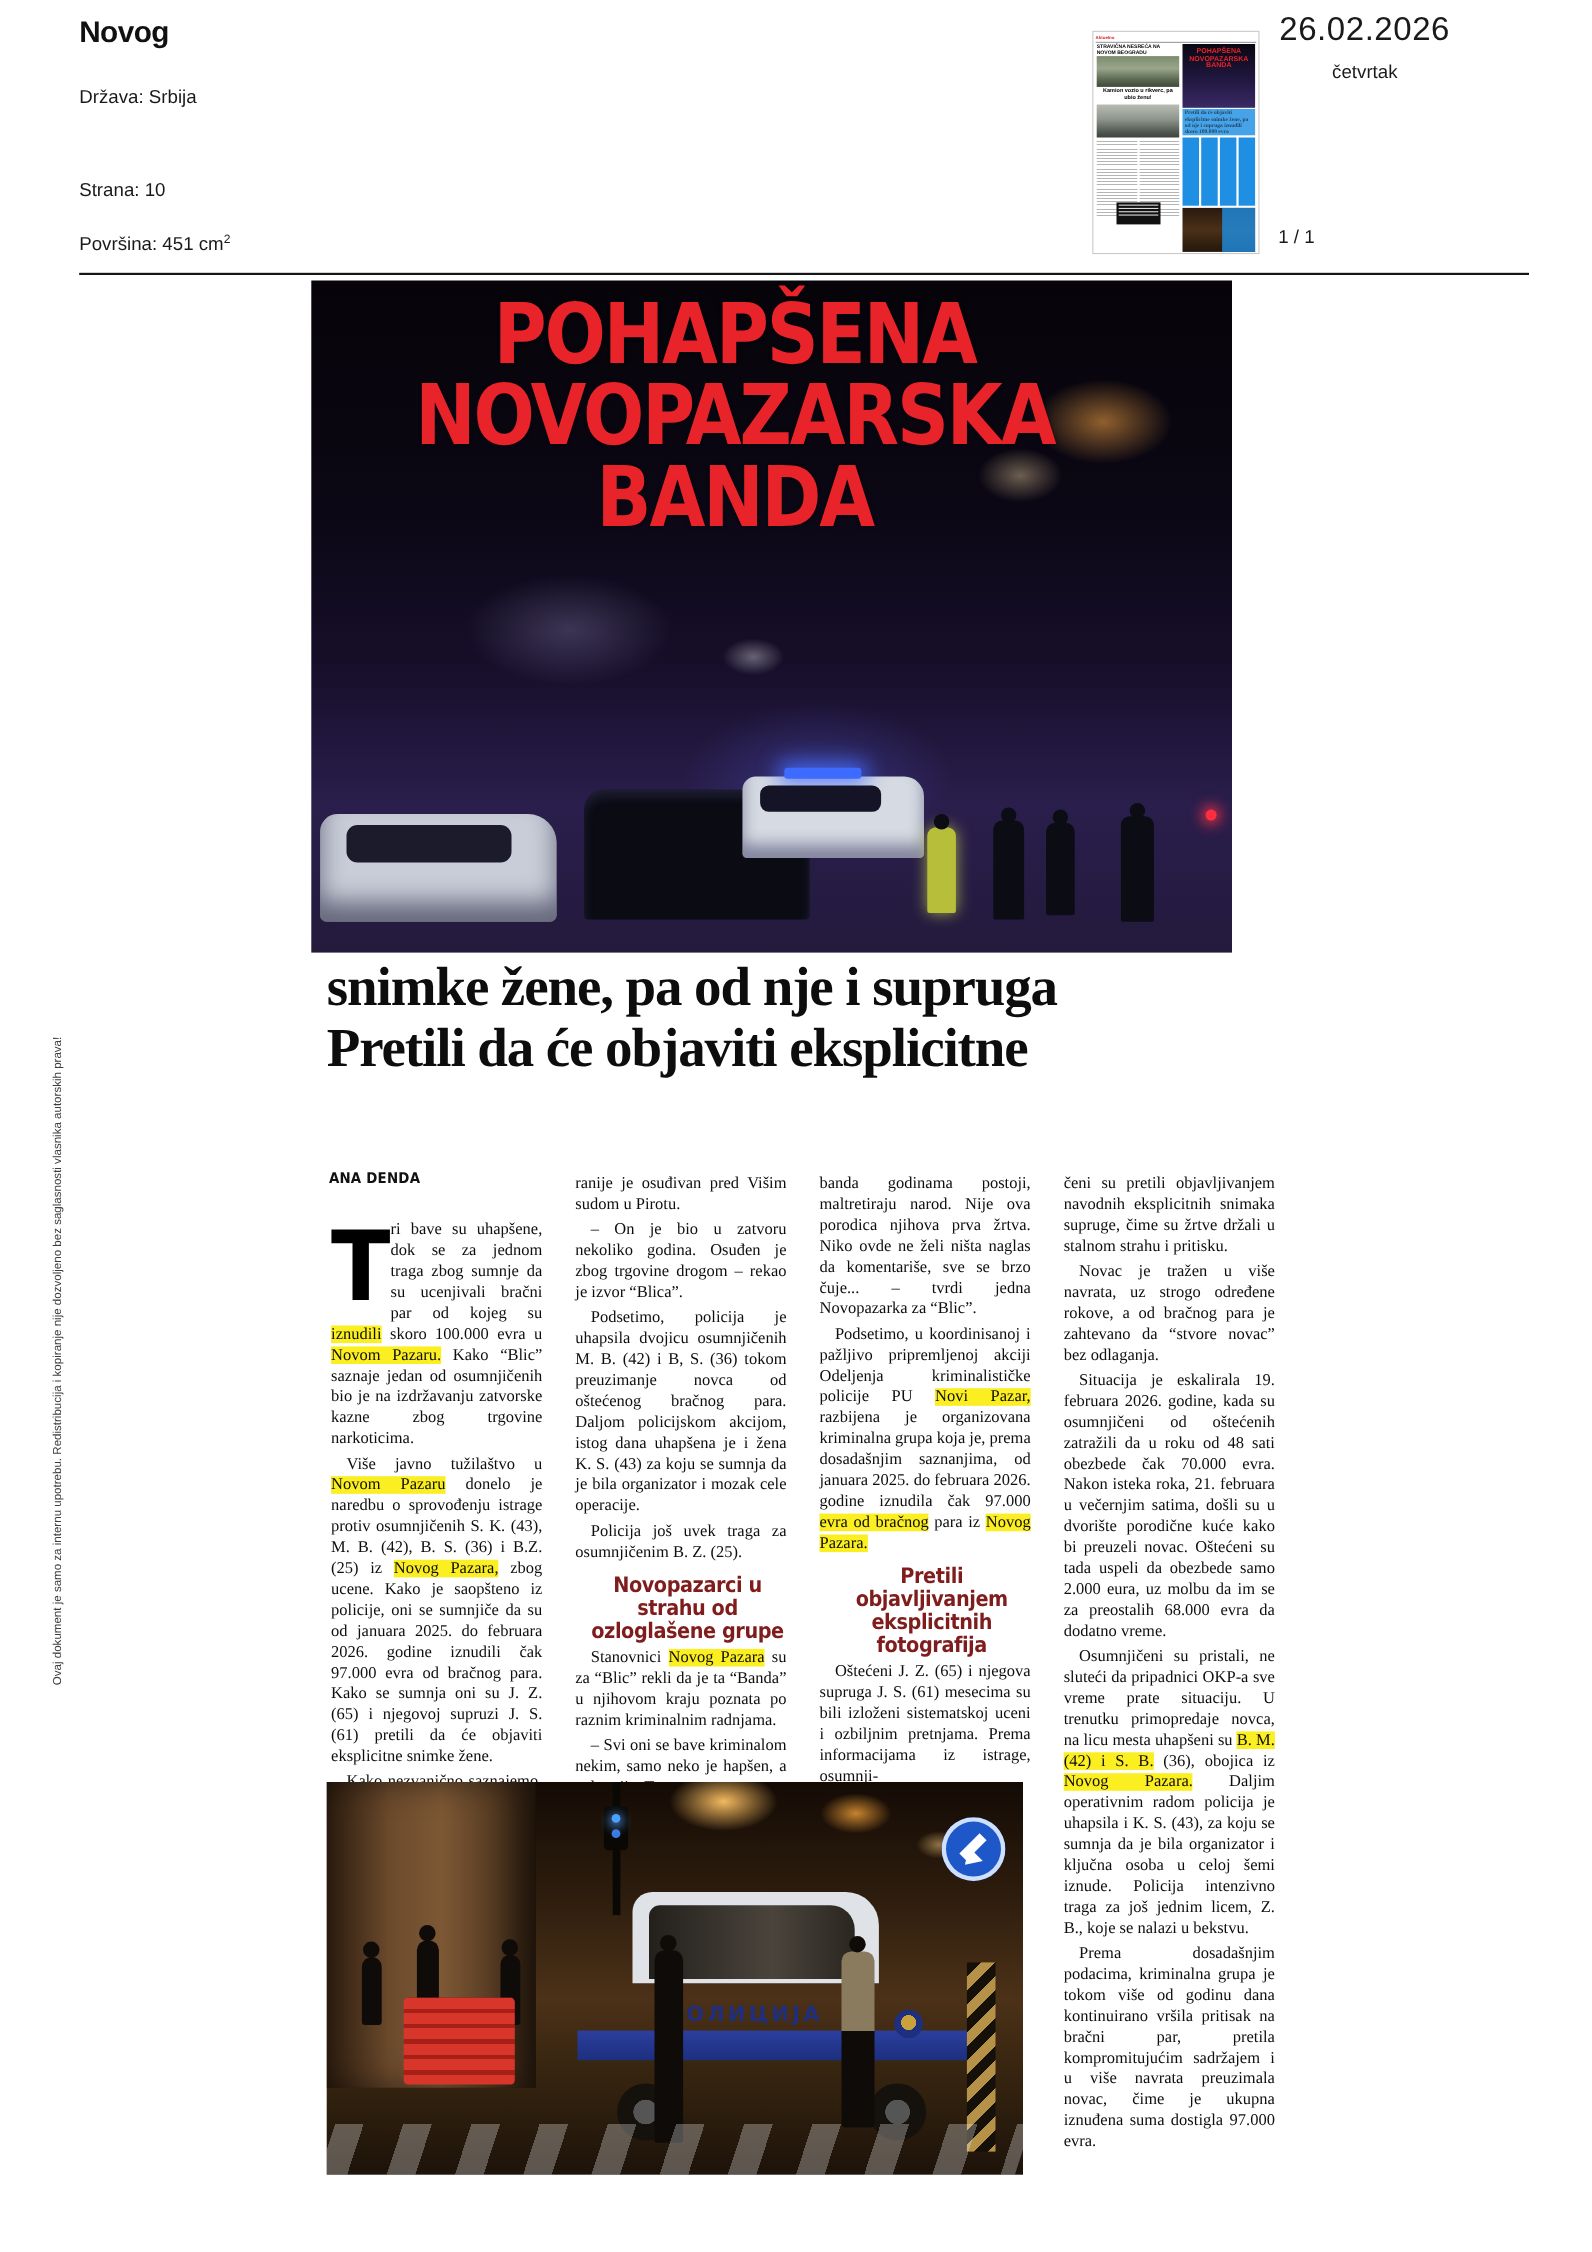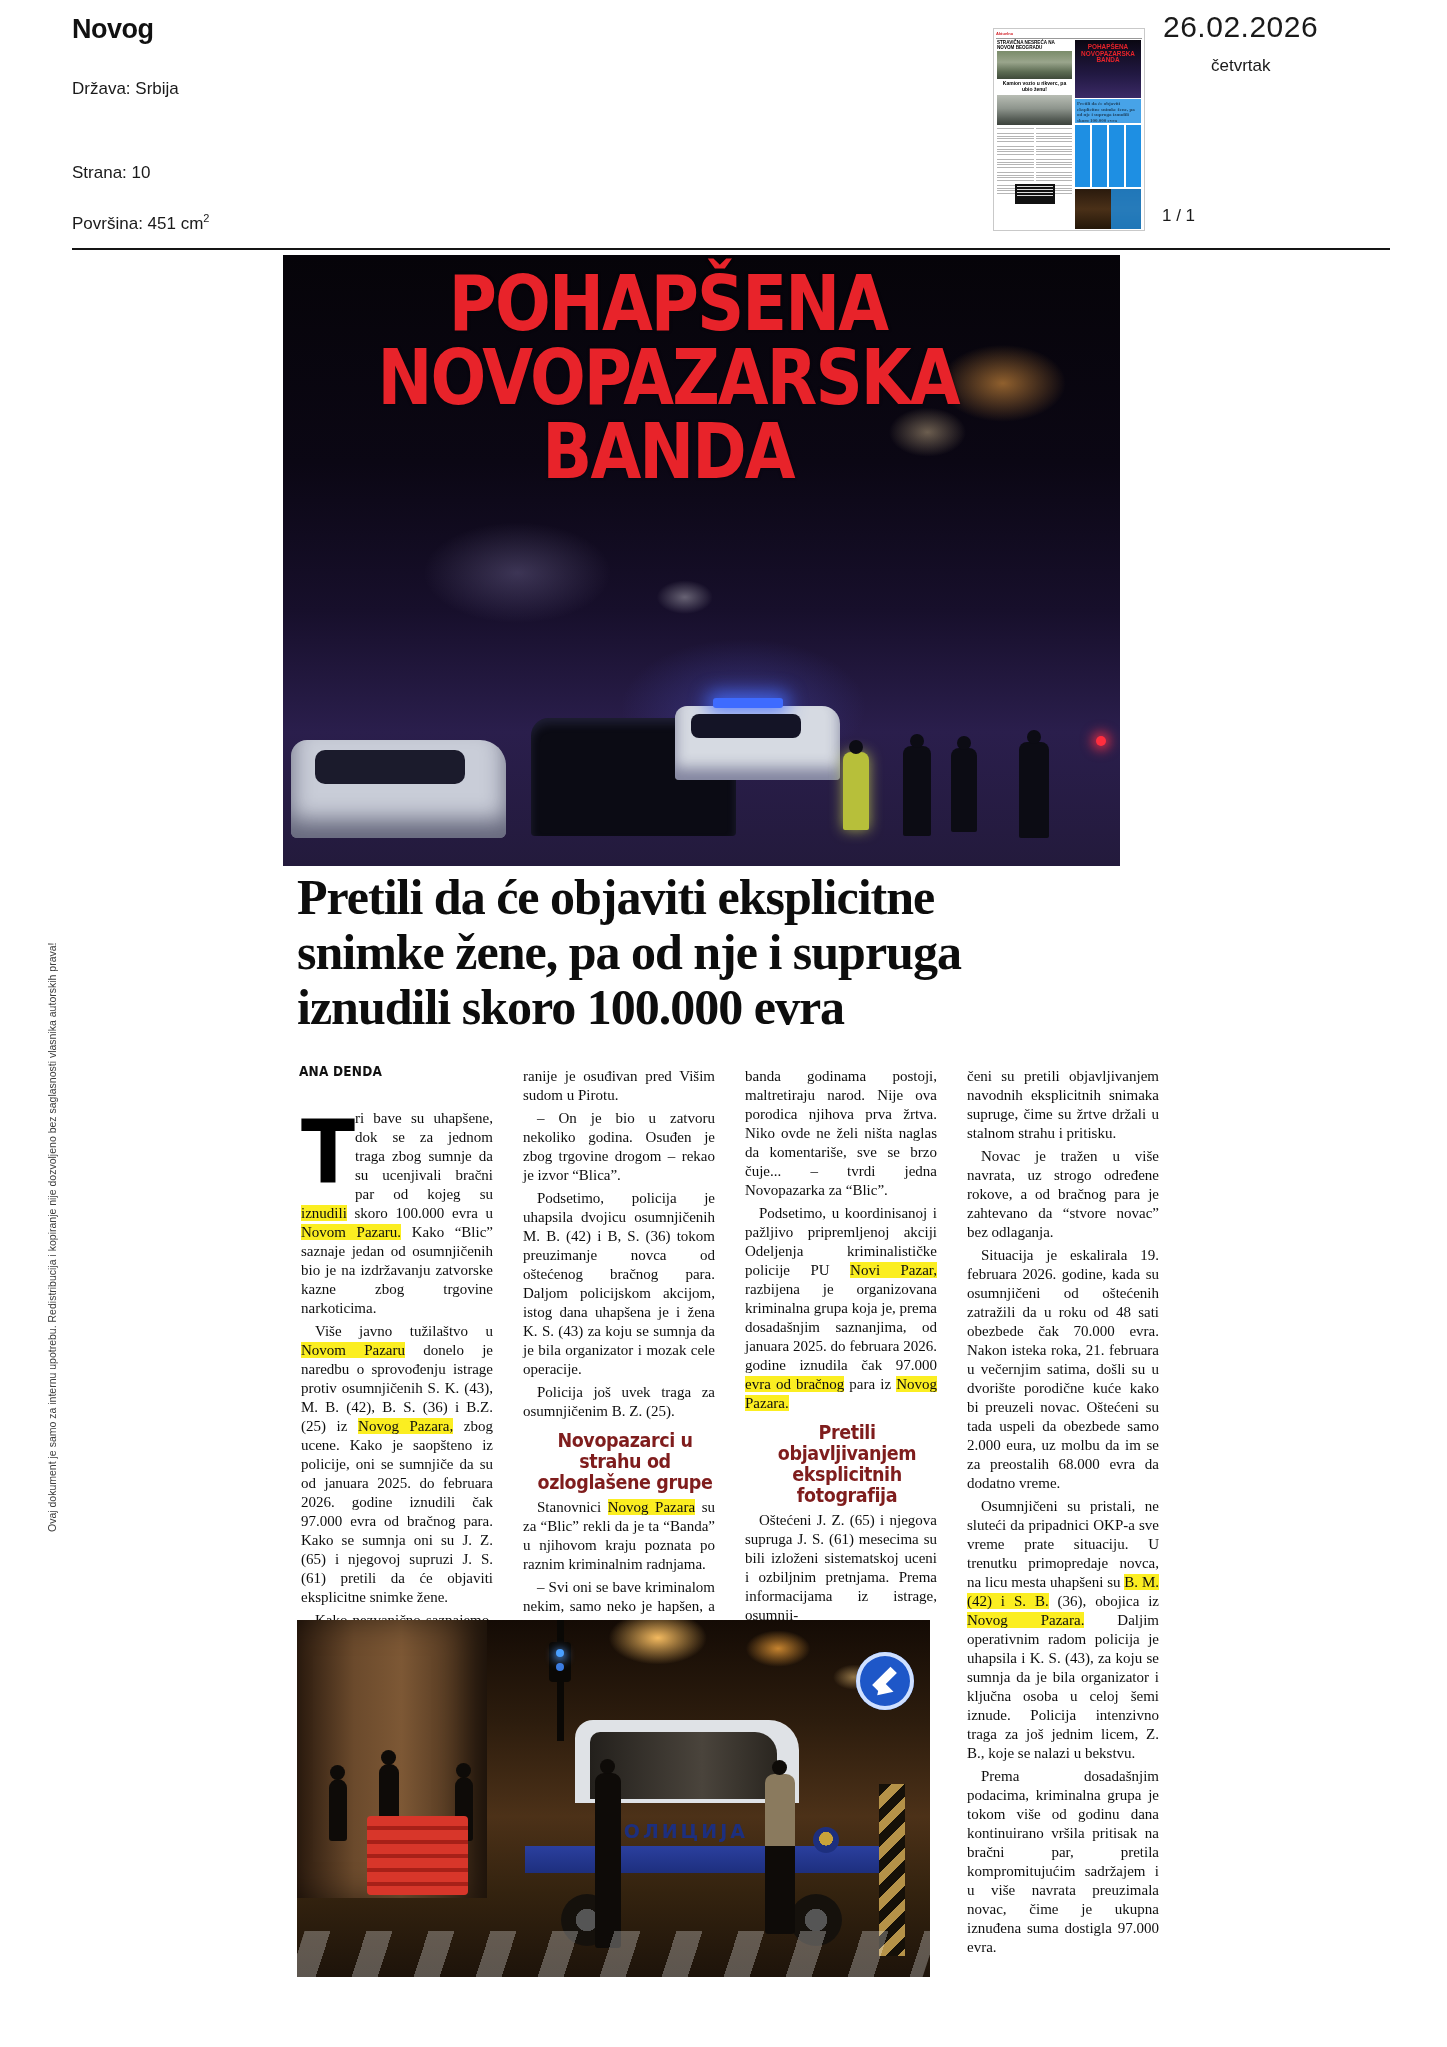--- a/index.html
+++ b/index.html
@@ -223,23 +223,22 @@
         <div class="win"></div>
       </div>
     <div class="fig vest" style="left:560px;bottom:36px;width:26px;height:78px;"></div>
     <div class="fig" style="left:620px;bottom:30px;width:28px;height:90px;"></div>
     <div class="fig" style="left:668px;bottom:34px;width:26px;height:84px;"></div>
     <div class="fig" style="left:736px;bottom:28px;width:30px;height:96px;"></div>
     <div class="tail"></div>
   </div>
 
   <div class="abs headline">
+    <div>snimke žene, pa od nje i supruga</div>
     <div>Pretili da će objaviti eksplicitne</div>
-    <div>snimke žene, pa od nje i supruga</div>
-    <div>iznudili skoro 100.000 evra</div>
   </div>
 
   <div class="abs byline">ANA DENDA</div>
 
   <div class="abs body">
       <div class="col">
         <p class="noind"><span class="dropcap">T</span><span>ri bave su uhapšene, dok se za jednom traga zbog sumnje da su ucenjivali bračni par od kojeg su </span><span class="hl">iznudili</span><span> skoro 100.000 evra u </span><span class="hl">Novom Pazaru.</span><span> Kako “Blic” saznaje jedan od osumnjičenih bio je na izdržavanju zatvorske kazne zbog trgovine narkoticima.</span></p>
         <p><span>Više javno tužilaštvo u </span><span class="hl">Novom Pazaru</span><span> donelo je naredbu o sprovođenju istrage protiv osumnjičenih S. K. (43), M. B. (42), B. S. (36) i B.Z. (25) iz </span><span class="hl">Novog Pazara,</span><span> zbog ucene. Kako je saopšteno iz policije, oni se sumnjiče da su od januara 2025. do februara 2026. godine iznudili čak 97.000 evra od bračnog para. Kako se sumnja oni su J. Z. (65) i njegovoj supruzi J. S. (61) pretili da će objaviti eksplicitne snimke žene.</span></p>
         <p><span>Kako nezvanično saznajemo, osumnjičeni M. B. (42) i</span></p>
       </div>

